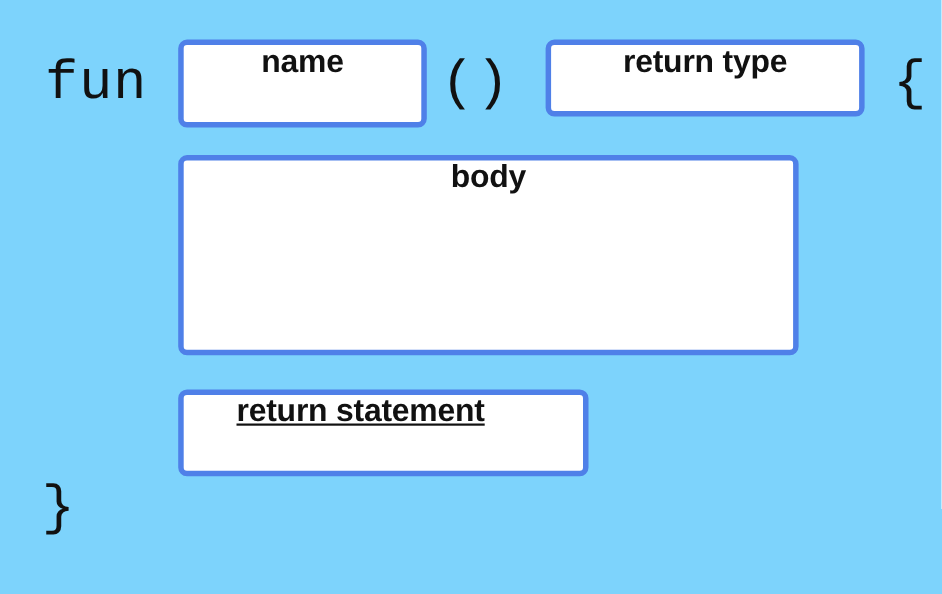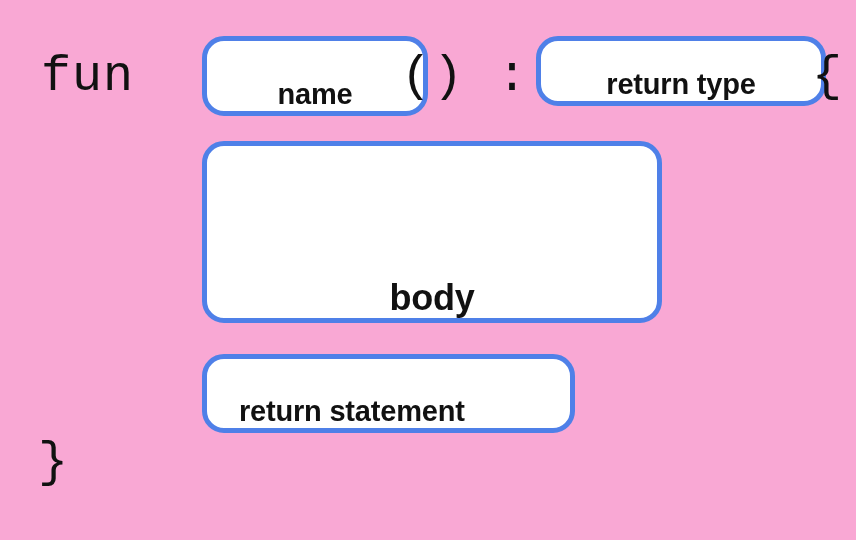--- a/index.html
+++ b/index.html
@@ -50,27 +50,26 @@
     font-size: 50px;
   }
 
   
   .slot {
     position: absolute;
     box-sizing: border-box;
     background: #ffffff;
     border-style: solid;
     border-width: 5px;
-    border-radius: 22px;
+    border-radius: 8px;
     display: flex;
-    align-items: flex-end;
+    align-items: flex-start;
     color: #111111;
     font-weight: 700;
     line-height: 1.1;
-    margin-left: 40px;
   }
   .slot-center { justify-content: center; }
   .slot-left   { justify-content: flex-start; }
 
   #slot-name {
     left: 162px;
     top: 36px;
     width: 226px;
     height: 80px;
     font-size: 29px;
@@ -80,39 +79,40 @@
     left: 496px;
     top: 36px;
     width: 290px;
     height: 70px;
     font-size: 29px;
     letter-spacing: -0.2px;
   }
   #slot-body {
     left: 162px;
     top: 141px;
-    width: 460px;
+    width: 564px;
     height: 182px;
-    font-size: 36px;
+    font-size: 29px;
     letter-spacing: -0.2px;
   }
   #slot-return-statement {
     left: 162px;
     top: 354px;
     width: 373px;
     height: 79px;
     font-size: 29px;
     letter-spacing: -0.2px;
-    padding-left: 32px;
+    padding-left: 48px;
+    text-decoration: underline;
   }
 </style>
 </head>
 <body>
 
-<div id="canvas" style="background: #f9a8d4;">
+<div id="canvas" style="background: #7dd3fc;">
 
   <span class="code" id="kw-fun" style="color: rgb(17, 17, 17);">fun</span>
 
   <div class="slot slot-center" id="slot-name" style="border-color: rgb(79, 128, 232);">
     <span>name</span>
   </div>
 
   <span class="code" id="paren-colon" style="color: rgb(17, 17, 17);">() :</span>
 
   <div class="slot slot-center" id="slot-return-type" style="border-color: rgb(79, 128, 232);">

